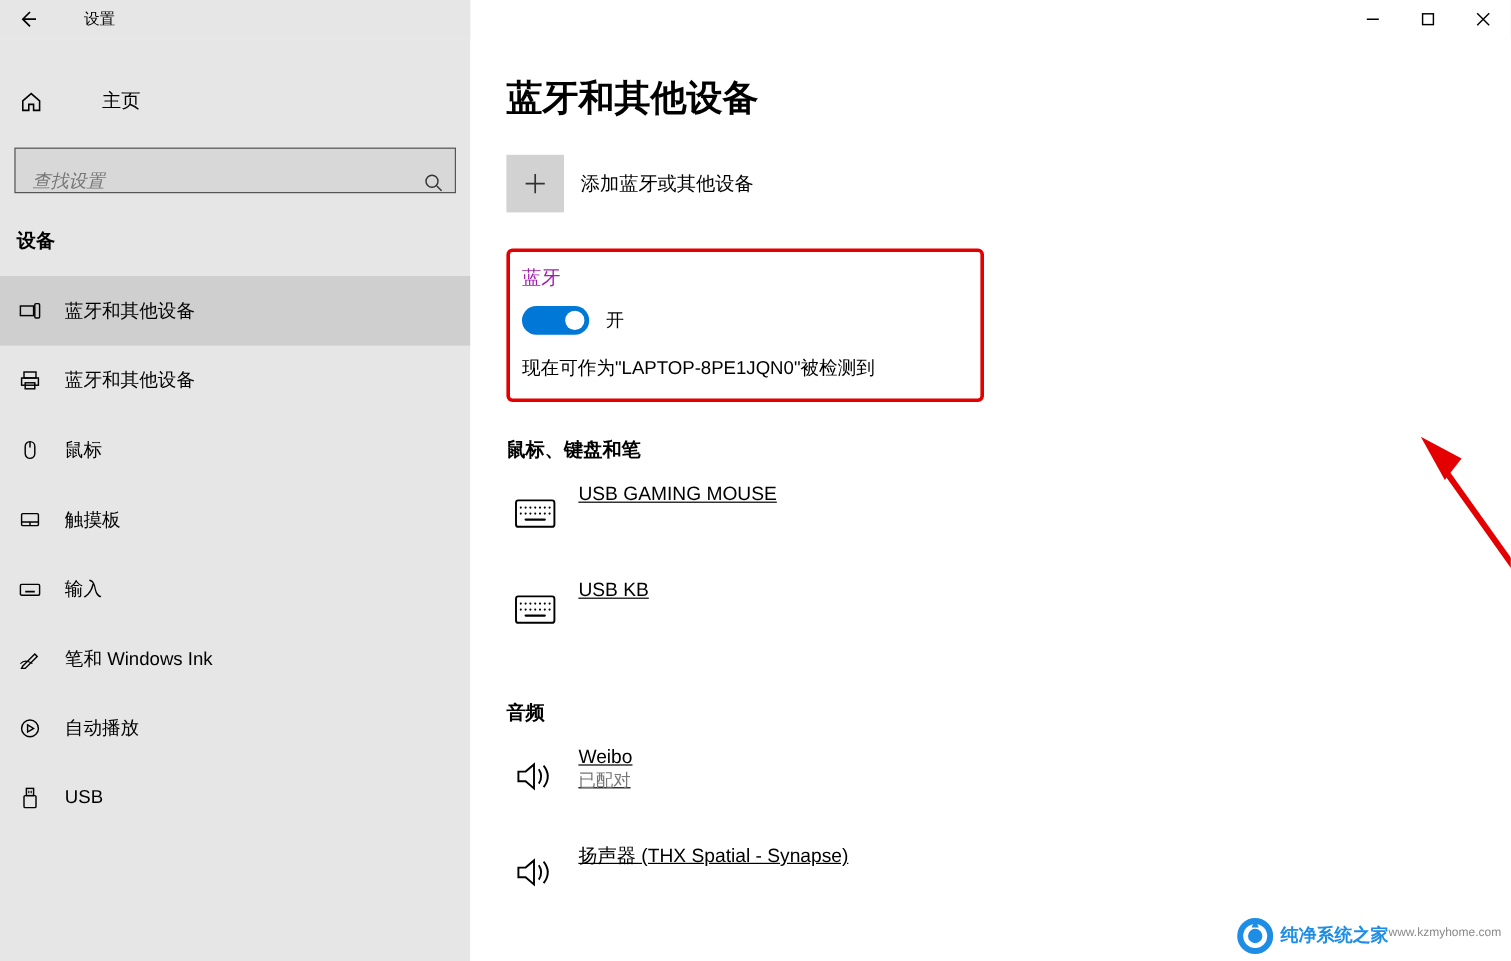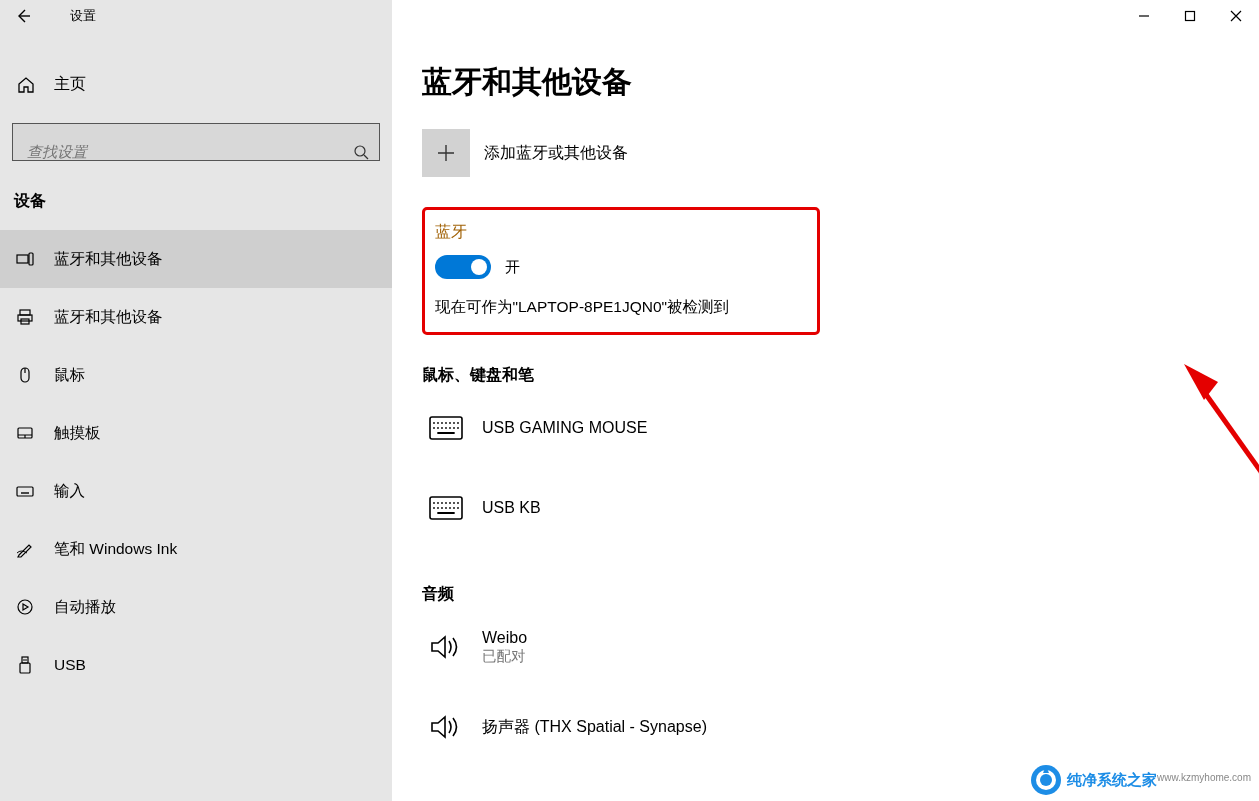--- a/index.html
+++ b/index.html
@@ -81,20 +81,21 @@
       width: 20px;
       height: 20px;
       display: flex;
       align-items: center;
       justify-content: center;
       margin-right: 18px;
     }
     .sidebar-home-text {
       font-size: 16px;
       color: #000;
+      margin-left: 31px;
     }
     .search-box {
       margin: 14px 12px 20px 12px;
       border: 1px solid #555;
       background: #d8d8d8;
       height: 38px;
       display: flex;
       align-items: flex-end;
       padding: 0 8px 0 14px;
     }
@@ -172,21 +173,21 @@
     }
     .bluetooth-box {
       border: 3px solid #e40000;
       border-radius: 5px;
       padding: 12px 10px 14px 10px;
       margin-bottom: 30px;
       width: 398px;
     }
     .bluetooth-section-title {
       font-size: 16px;
-      color: #a16207;
+      color: #a21caf;
       margin-bottom: 12px;
     }
     .toggle-row {
       display: flex;
       align-items: center;
       margin-bottom: 18px;
     }
     .toggle {
       width: 56px;
       height: 24px;
@@ -214,23 +215,24 @@
       color: #000;
     }
     .section-header {
       font-size: 16px;
       font-weight: 600;
       color: #000;
       margin-bottom: 18px;
     }
     .device-item {
       display: flex;
-      align-items: center;
+      align-items: flex-start;
       margin-bottom: 32px;
       cursor: pointer;
+      text-decoration: underline;
     }
     .device-icon {
       width: 48px;
       height: 48px;
       display: flex;
       align-items: center;
       justify-content: center;
       margin-right: 12px;
     }
     .device-name {

